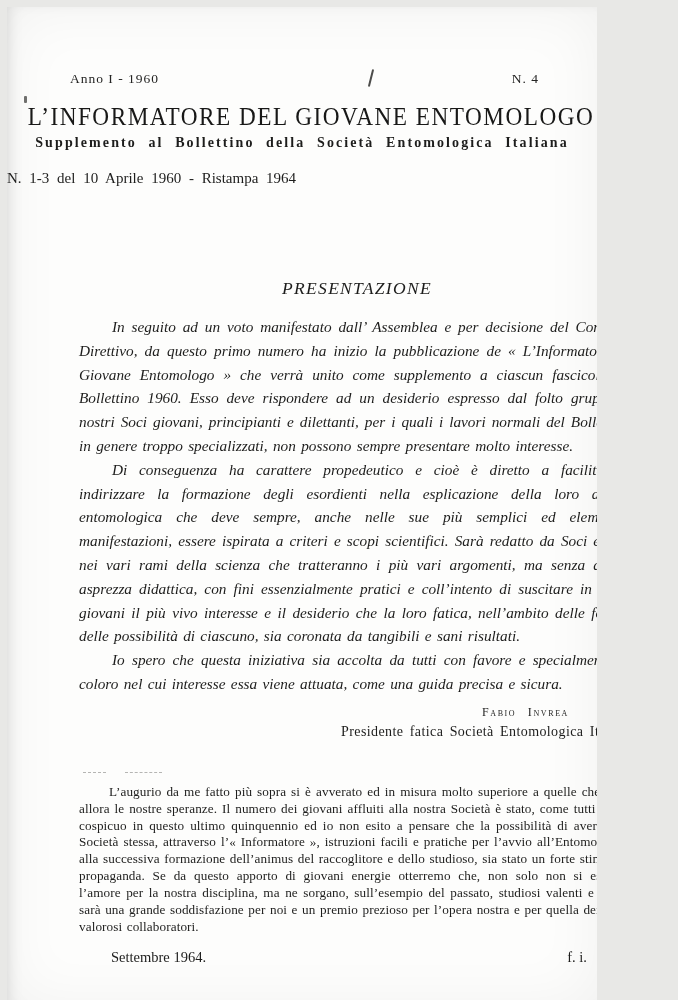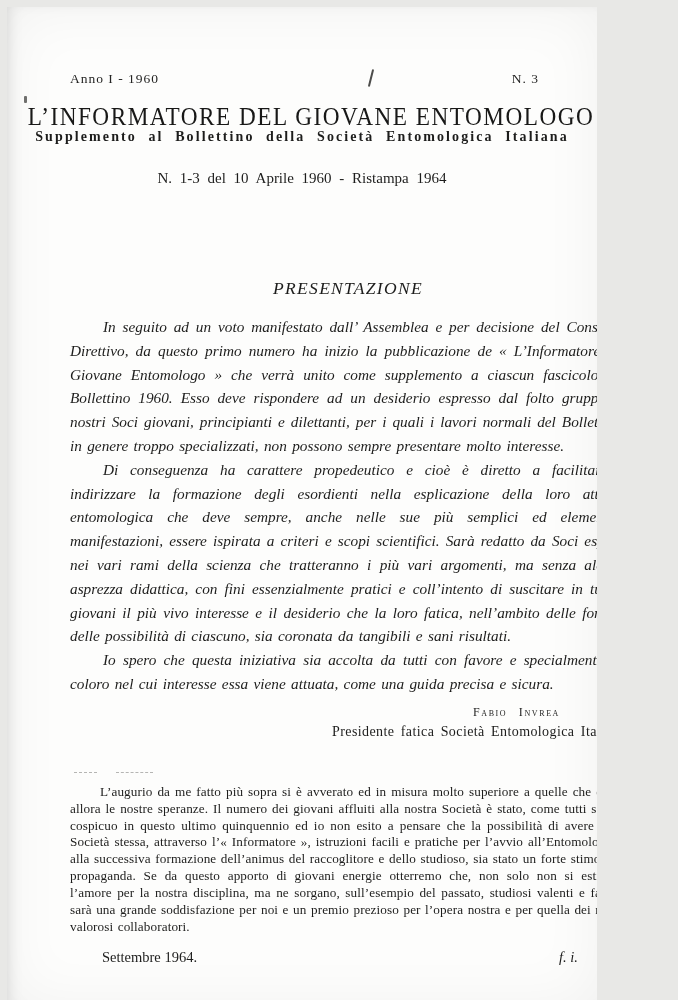--- a/index.html
+++ b/index.html
@@ -23,31 +23,31 @@
   }
 
   
   .title {
     position: absolute; top: 96px; left: 0; width: 100%;
     text-align: center; font-size: 25px; letter-spacing: 1.6px;
     white-space: nowrap; transform: scaleX(0.93); transform-origin: center;
     color: #181817;
   }
   .subtitle {
-    position: absolute; top: 122px; left: 0; width: 100%;
+    position: absolute; top: 128px; left: 0; width: 100%;
     text-align: center; font-weight: bold; font-size: 14px;
     letter-spacing: 2.1px; word-spacing: 6px; white-space: nowrap;
   }
   .issue-line {
     position: absolute; top: 163px; left: 0; width: 100%;
-    text-align: center; font-size: 15px; word-spacing: 4px;
+    text-align: left; font-size: 15px; word-spacing: 4px;
   }
 
   
-  .main { position: absolute; top: 271px; left: 63px; width: 556px; }
+  .main { position: absolute; top: 271px; left: 72px; width: 556px; }
   .heading {
     margin: 0 0 16px 0; text-align: center;
     font-style: italic; font-size: 17.5px; letter-spacing: 1.3px;
     font-weight: normal;
   }
   .body-par {
     margin: 0; font-style: italic; font-size: 15.3px; line-height: 23.8px;
     text-align: justify; text-indent: 33px; word-spacing: 1.5px; font-family: Liberation Serif, serif;
   }
   .signature { margin-top: 9px; text-align: right; }
@@ -67,21 +67,21 @@
   .appendix {
     margin: 0; font-size: 13.2px; line-height: 16.9px;
     text-align: justify; text-indent: 30px; word-spacing: 1px;
     letter-spacing: 0.1px;
   }
   .appendix .emph { }
   .date-row {
     display: flex; justify-content: space-between;
     margin-top: 13px; padding: 0 48px 0 32px; font-size: 14.5px; text-align: center;
   }
-  .initials { font-style: italic; }
+  .initials { }
 
   
   .slash-artifact {
     position: absolute; top: 62px; left: 363px;
     width: 2px; height: 18px; background: #4c4c4a;
     transform: rotate(14deg); border-radius: 1px;
   }
   .speck-artifact {
     position: absolute; top: 89px; left: 17px;
     width: 2.5px; height: 7px; background: #6f6f6d; border-radius: 1px;
@@ -90,21 +90,21 @@
 </head>
 <body>
 
 <div class="page">
 
   <div class="slash-artifact"></div>
   <div class="speck-artifact"></div>
 
   <div class="header-row">
     <span>Anno I - 1960</span>
-    <span>N. 3</span>
+    <span>N. 4</span>
   </div>
 
   <div class="title">L’INFORMATORE DEL GIOVANE ENTOMOLOGO</div>
   <div class="subtitle">Supplemento al Bollettino della Società Entomologica Italiana</div>
   <div class="issue-line">N. 1-3 del 10 Aprile 1960 - Ristampa 1964</div>
 
   <div class="main">
     <h2 class="heading">PRESENTAZIONE</h2>
 
     <p class="body-par">In seguito ad un voto manifestato dall’ Assemblea e per decisione del Consiglio Direttivo, da questo primo numero ha inizio la pubblicazione de « L’Informatore del Giovane Entomologo » che verrà unito come supplemento a ciascun fascicolo del Bollettino 1960. Esso deve rispondere ad un desiderio espresso dal folto gruppo di nostri Soci giovani, principianti e dilettanti, per i quali i lavori normali del Bollettino, in genere troppo specializzati, non possono sempre presentare molto interesse.</p>

